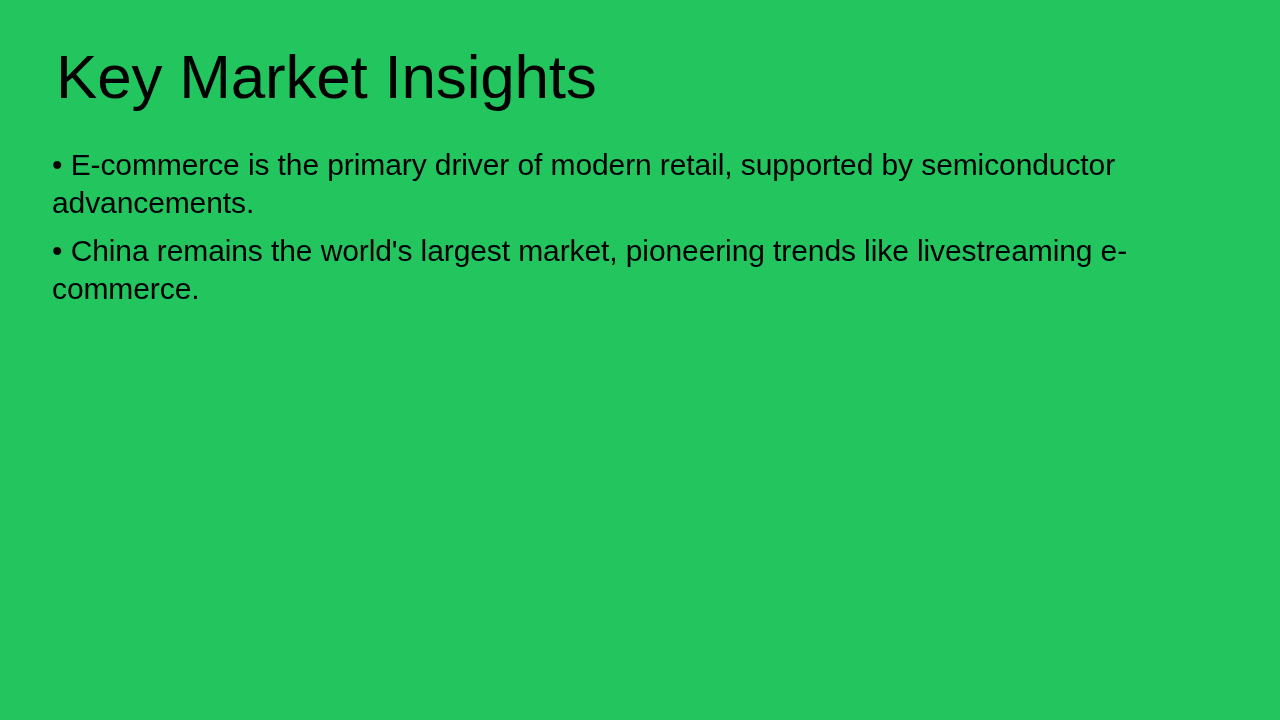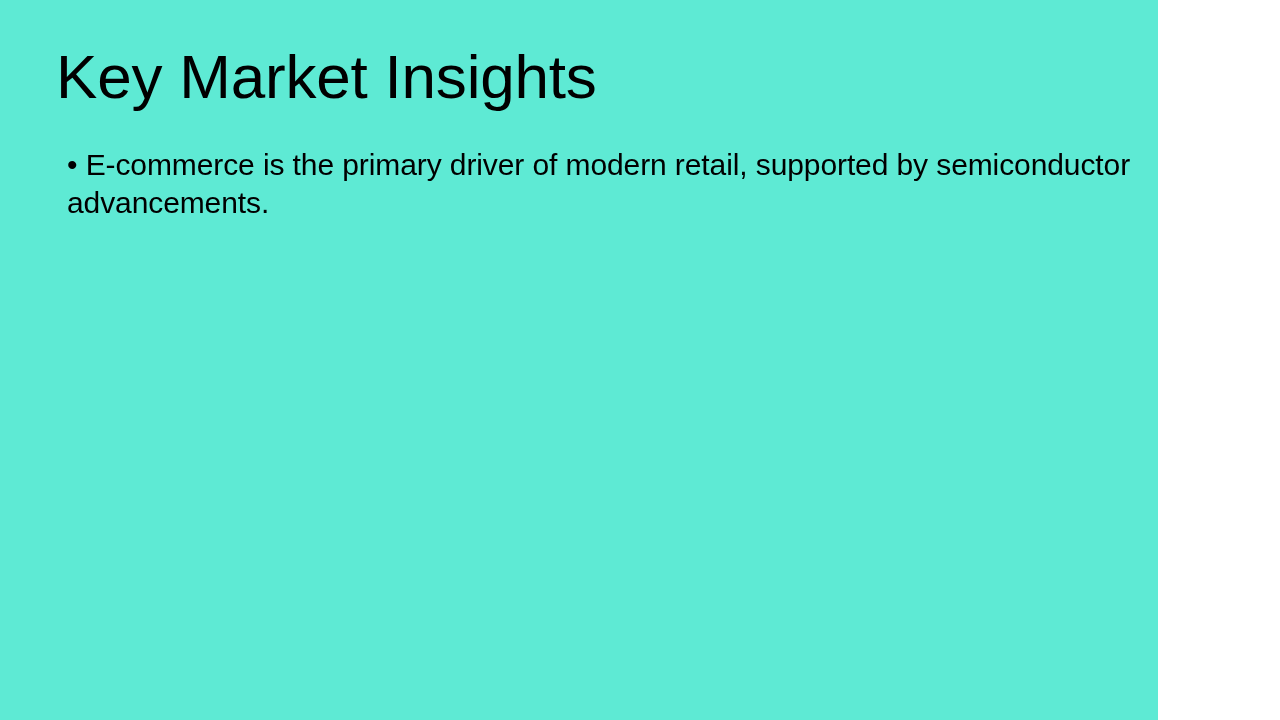--- a/index.html
+++ b/index.html
@@ -11,23 +11,23 @@
     width: 1280px;
     height: 720px;
     overflow: hidden;
     background: #ffffff;
     font-family: "Liberation Sans", "DejaVu Sans", sans-serif;
     -webkit-font-smoothing: antialiased;
   }
 
   .slide {
     position: relative;
-    width: 1158px;
+    width: 1280px;
     height: 720px;
-    background: #5eead4;
+    background: #22c55e;
     box-sizing: border-box;
   }
 
   .slide-title {
     position: absolute;
     left: 56px;
     top: 44px;
     width: 1168px;
     margin: 0;
     padding: 0;
@@ -35,21 +35,21 @@
     font-size: 62px;
     font-weight: 300;
     line-height: 1.08;
     letter-spacing: -0.2px;
     color: #000000;
     white-space: nowrap;
   }
 
   .body-block {
     position: absolute;
-    left: 67px;
+    left: 52px;
     top: 146px;
     width: 1172px;
   }
 
   .bullet-para {
     margin: 0 0 10px 0;
     padding: 0;
     font-family: "Liberation Sans", "DejaVu Sans", sans-serif;
     font-size: 30px;
     font-weight: 400;
@@ -74,17 +74,18 @@
 
 <div class="slide">
 
   <h1 class="slide-title">Key Market Insights</h1>
 
   <div class="body-block">
 
     <p class="bullet-para"><span class="bullet-mark">•</span> <span>E-commerce is the primary driver of modern retail, supported by semiconductor advancements.</span></p>
 
 
+    <p class="bullet-para"><span class="bullet-mark">•</span> <span>China remains the world's largest market, pioneering trends like livestreaming e-commerce.</span></p>
 
 
   </div>
 
 </div>
 
 </body></html>

